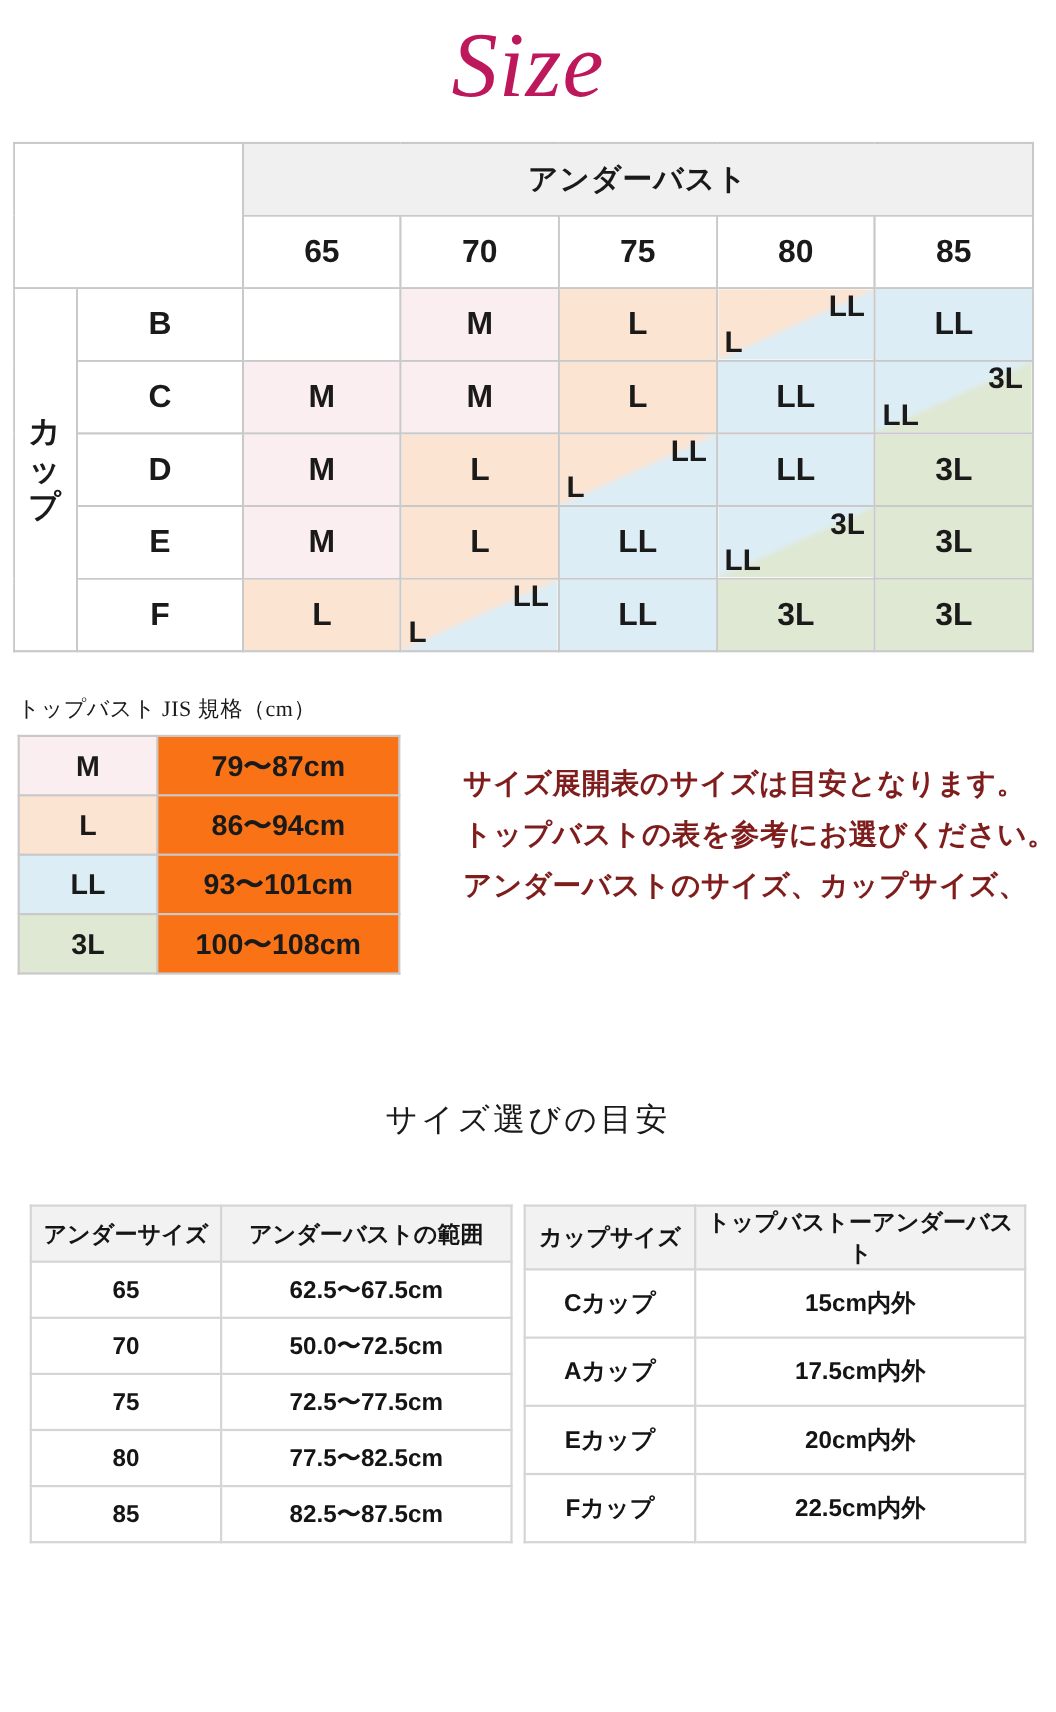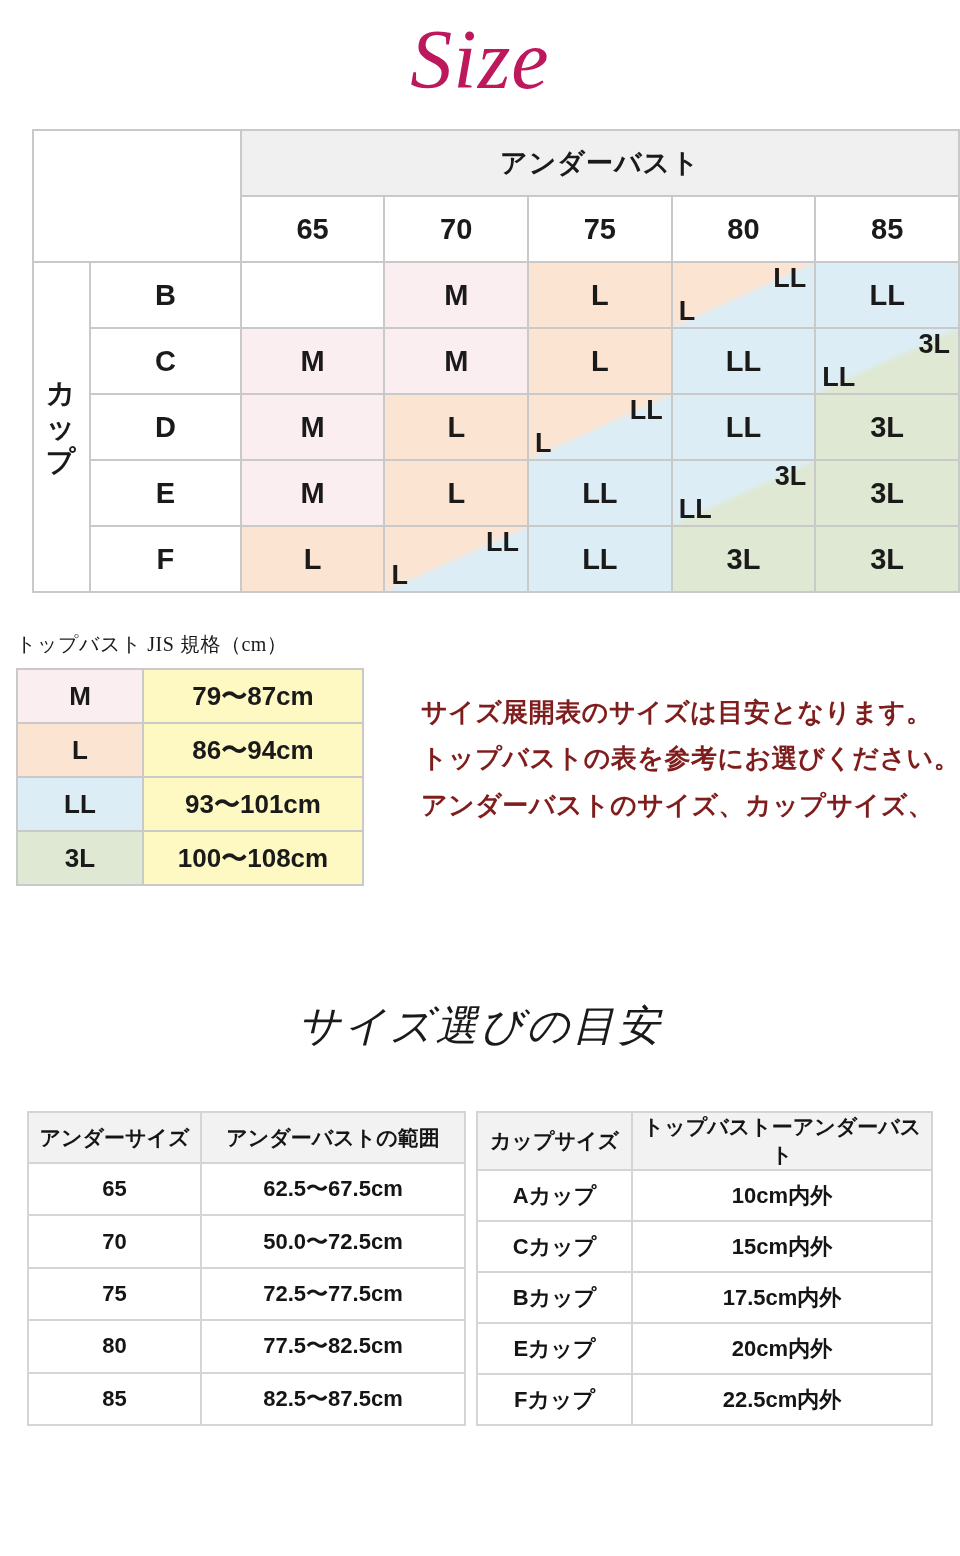--- a/index.html
+++ b/index.html
@@ -24,21 +24,21 @@
     font-size: 84px;
     line-height: 1;
     letter-spacing: 1px;
     color: #be185d;
     padding-top: 18px;
     font-weight: 400;
   }
 
   
   .matrix-wrap {
-    margin: 27px 16px 0 32px;
+    margin: 27px 16px 0 12px;
   }
   table.matrix {
     border-collapse: collapse;
     width: 928px;
     table-layout: fixed;
   }
   table.matrix td, table.matrix th {
     border: 2px solid #c9c9c9;
     padding: 0;
     margin: 0;
@@ -129,21 +129,21 @@
     table-layout: fixed;
     width: 342px;
   }
   table.jis td {
     border: 2px solid #c9c9c9;
     height: 52px;
     text-align: center;
     vertical-align: middle;
     font-weight: 700;
     font-size: 26px;
-    background: #fef9c3;
+    background: #f97316;
     padding: 0;
   }
   table.jis td.key { width: 124px; }
   table.jis td.val { width: 218px; }
 
   .note {
     font-family: "Liberation Serif", "DejaVu Serif", serif;
     font-size: 26px;
     line-height: 1.78;
     color: #7f1d1d;
@@ -151,26 +151,25 @@
     margin-top: 22px;
     letter-spacing: 0.5px;
     white-space: nowrap;
     font-weight: bold;
   }
 
   
   .guide-heading {
     text-align: center;
     font-family: "Liberation Serif", "DejaVu Serif", serif;
-    font-size: 42px;
+    font-size: 29px;
     color: #1a1a1a;
     margin-top: 112px;
     font-weight: 400;
     letter-spacing: 3px;
-    font-style: italic;
   }
   .guide-tables {
     display: flex;
     justify-content: center;
     gap: 10px;
     margin-top: 57px;
   }
   table.guide {
     border-collapse: collapse;
     table-layout: fixed;
@@ -358,29 +357,25 @@
   </table>
   <table class="guide tbl-cup">
     <thead>
         <tr>
           <th class="c1">カップサイズ</th>
           <th class="c2">トップバストーアンダーバスト</th>
         </tr>
       </thead>
     <tbody>
         <tr>
-          <td class="c1">Aカップ</td>
-          <td class="c2">10cm内外</td>
-        </tr>
-        <tr>
           <td class="c1">Cカップ</td>
           <td class="c2">15cm内外</td>
         </tr>
         <tr>
-          <td class="c1">Bカップ</td>
+          <td class="c1">Aカップ</td>
           <td class="c2">17.5cm内外</td>
         </tr>
         <tr>
           <td class="c1">Eカップ</td>
           <td class="c2">20cm内外</td>
         </tr>
         <tr>
           <td class="c1">Fカップ</td>
           <td class="c2">22.5cm内外</td>
         </tr>

